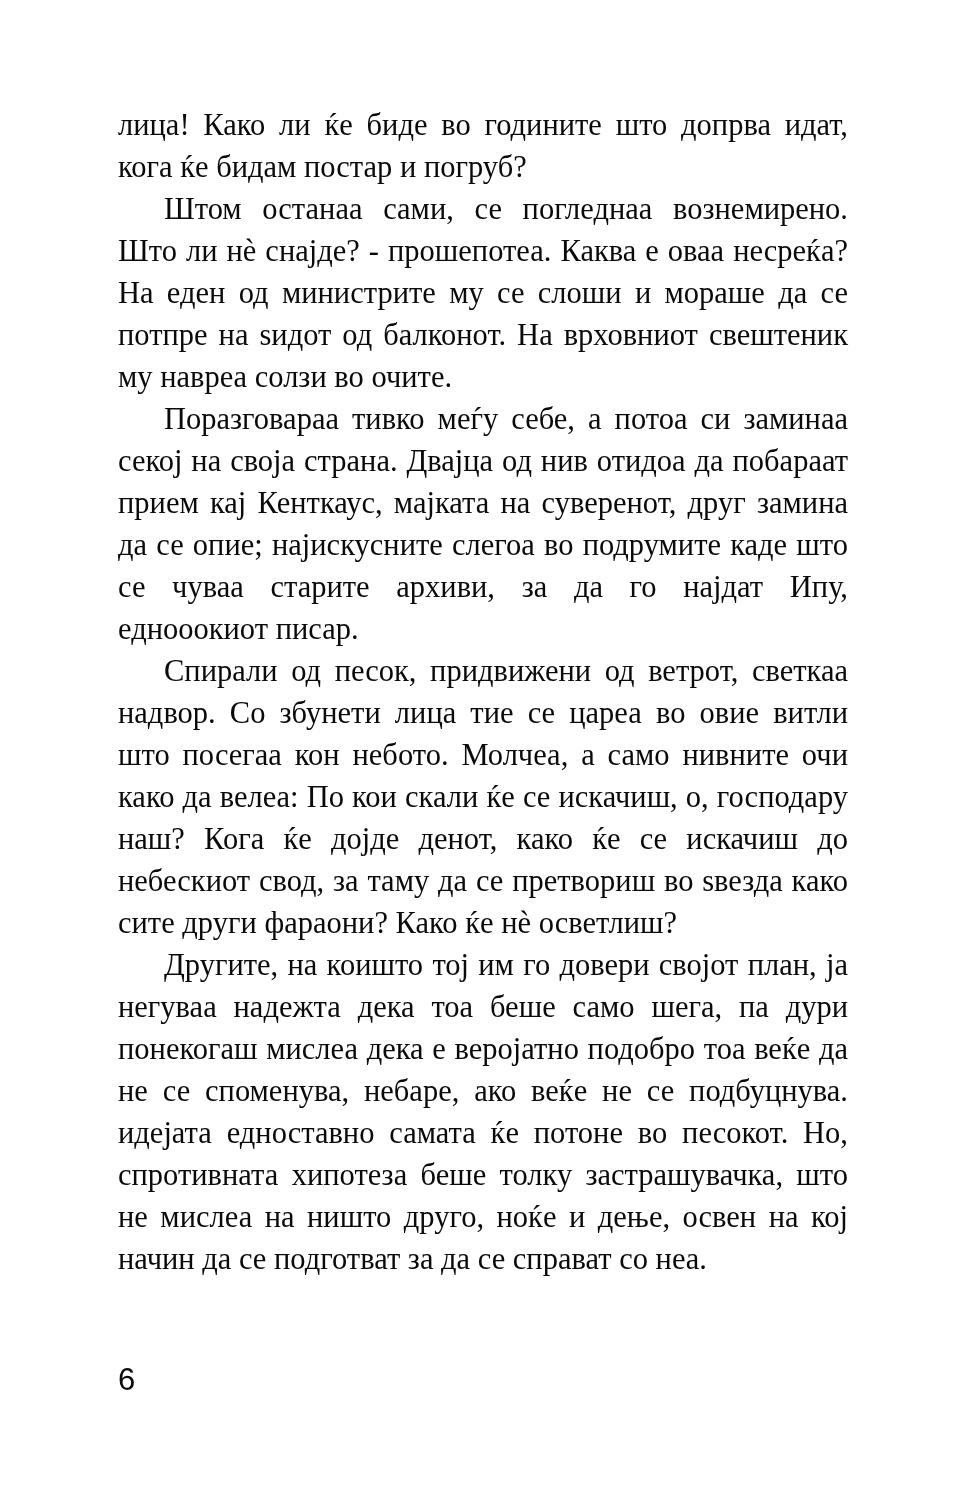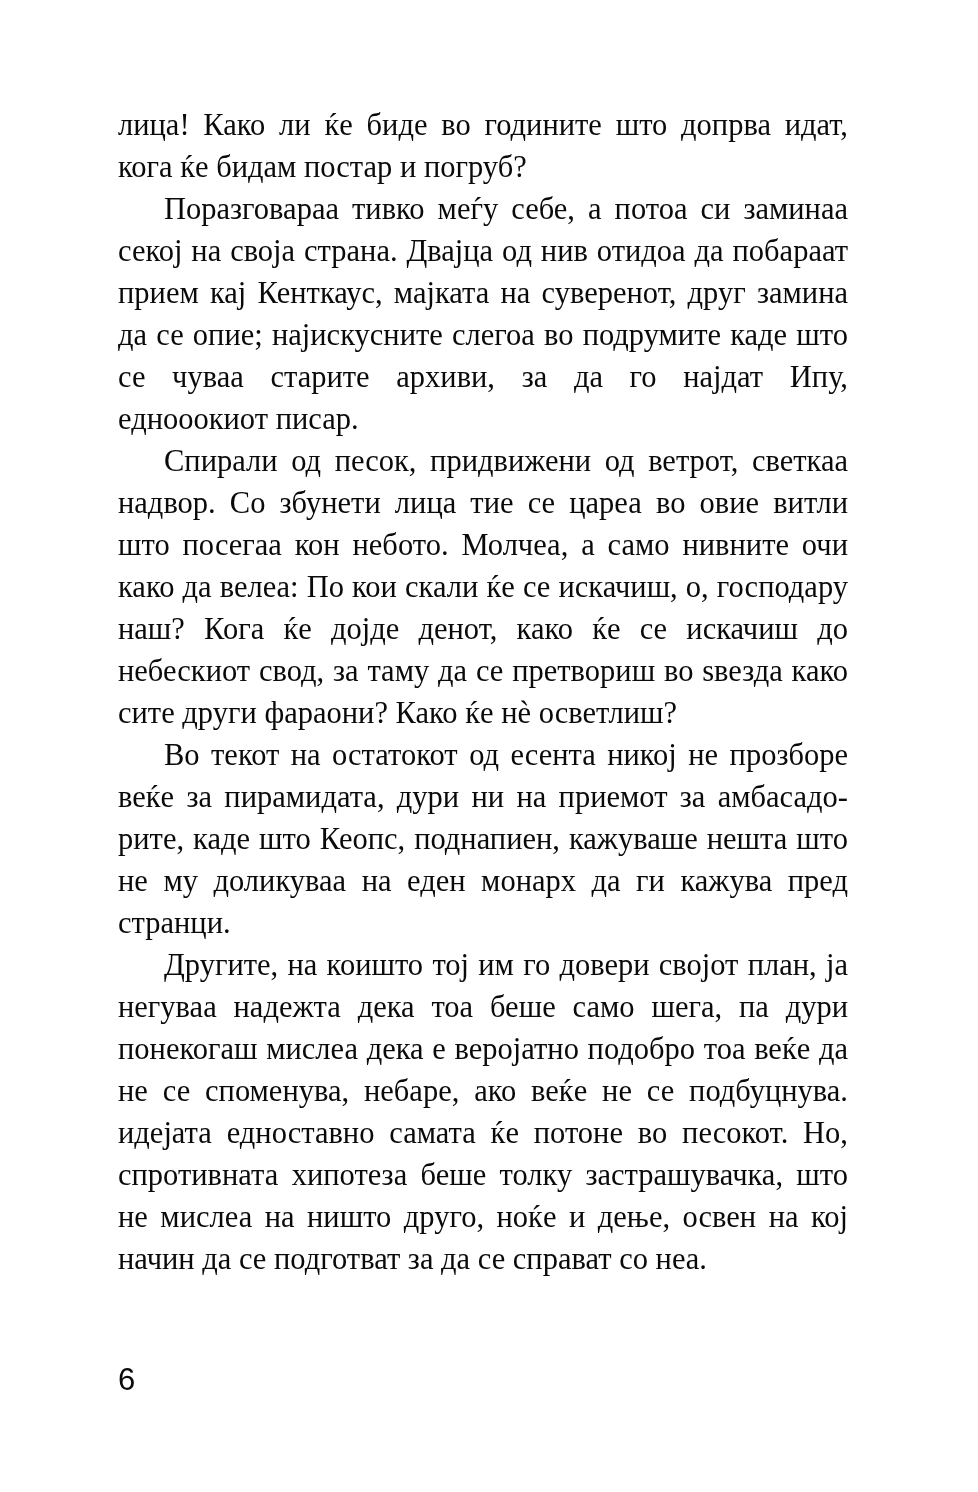--- a/index.html
+++ b/index.html
@@ -57,21 +57,21 @@
     letter-spacing: 0.2px;
   }
 </style>
 </head>
 <body>
 
 <div class="page">
 
   <div class="text-block">
     <p class="para continuation">лица! Како ли ќе биде во годините што допрва идат, кога ќе бидам постар и погруб?</p>
+    <p class="para">Штом останаа сами, се погледнаа вознемирено. Што ли нѐ снајде? - прошепотеа. Каква е оваа несреќа? На еден од министрите му се слоши и мораше да се потпре на ѕидот од балконот. На врховниот свештеник му навреа солзи во очите.</p>
     <p class="para">Поразговараа тивко меѓу себе, а потоа си заминаа секој на своја страна. Двајца од нив отидоа да побараат прием кај Кенткаус, мајката на суверенот, друг замина да се опие; најискусните слегоа во подрумите каде што се чуваа старите архиви, за да го најдат Ипу, еднооокиот писар.</p>
     <p class="para">Спирали од песок, придвижени од ветрот, светкаа надвор. Со збунети лица тие се цареа во овие витли што посегаа кон небото. Молчеа, а само нивните очи како да велеа: По кои скали ќе се искачиш, о, господару наш? Кога ќе дојде денот, како ќе се искачиш до небескиот свод, за таму да се претвориш во ѕвезда како сите други фараони? Како ќе нѐ осветлиш?</p>
-    <p class="para">Во текот на остатокот од есента никој не прозборе веќе за пирамидата, дури ни на приемот за амбасадо-рите, каде што Кеопс, поднапиен, кажуваше нешта што не му доликуваа на еден монарх да ги кажува пред странци.</p>
     <p class="para">Другите, на коишто тој им го довери својот план, ја негуваа надежта дека тоа беше само шега, па дури понекогаш мислеа дека е веројатно подобро тоа веќе да не се споменува, небаре, ако веќе не се подбуцнува. идејата едноставно самата ќе потоне во песокот. Но, спротивната хипотеза беше толку застрашувачка, што не мислеа на ништо друго, ноќе и дење, освен на кој начин да се подготват за да се справат со неа.</p>
   </div>
 
   <div class="page-number">6</div>
 
 </div>
 
 </body></html>

